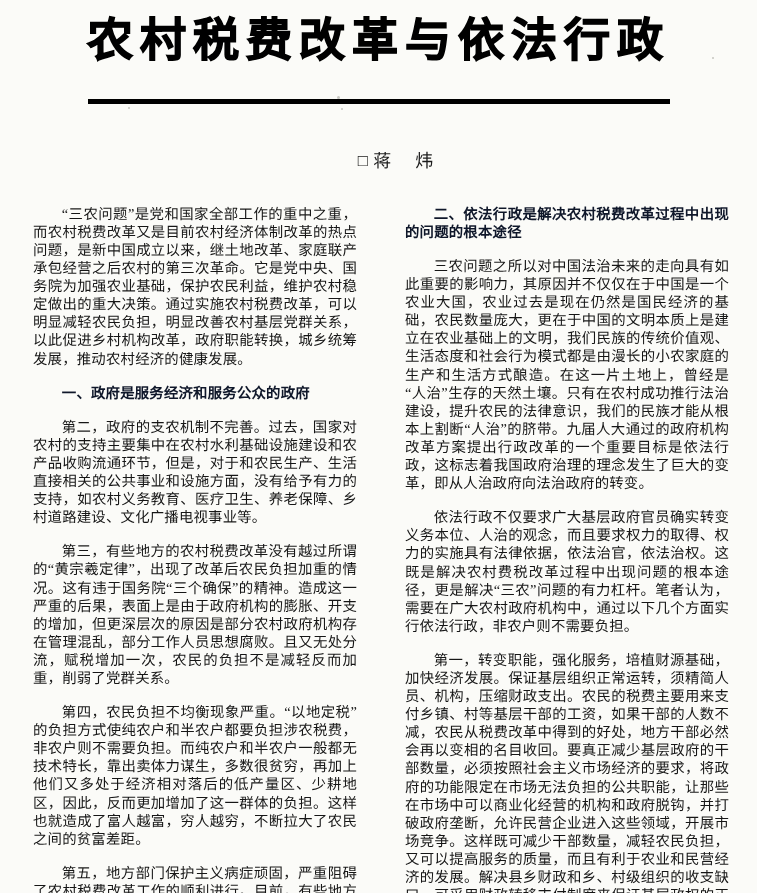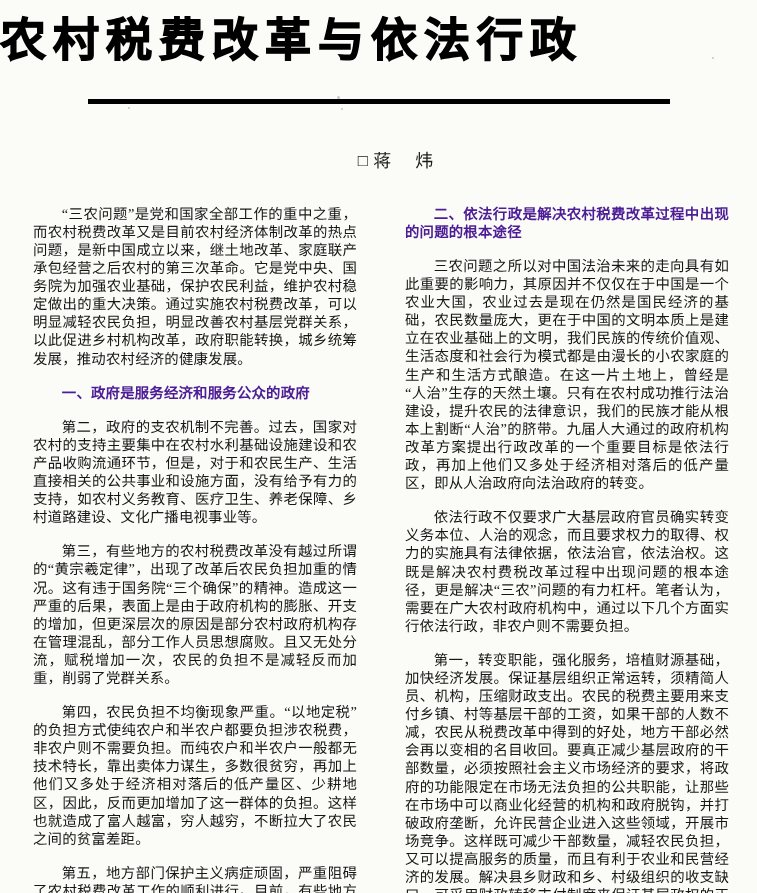--- a/index.html
+++ b/index.html
@@ -13,20 +13,21 @@
     height: 893px;
     margin: 0 auto;
     background: #fbfbf8;
     color: #151515;
     font-family: "Liberation Serif", "DejaVu Serif", serif;
     overflow: hidden;
     box-sizing: border-box;
   }
   .article-title {
     margin-top: 14px;
+    text-align: center;
     font-size: 46px;
     line-height: 54px;
     font-weight: 900;
     letter-spacing: 7px;
     color: #000;
     font-family: "Liberation Serif", "DejaVu Serif", serif;
     -webkit-text-stroke: 1.3px #000;
   }
   .title-rule {
     width: 582px;
@@ -66,21 +67,21 @@
   .col p {
     margin: 16px;
     text-indent: 2em;
   }
   .col p.no-indent {
     text-indent: 0;
   }
   .col p.heading {
     font-family: "Liberation Sans", "DejaVu Sans", sans-serif;
     font-weight: bold;
-    color: #4c1d95;
+    color: #0f172a;
   }
   
   .speck {
     position: absolute;
     background: #9a9a94;
     border-radius: 50%;
     opacity: 0.55;
   }
   .speck.s1 { left: 337px; top: 96px;  width: 3px; height: 3px; }
   .speck.s2 { left: 341px; top: 108px; width: 2px; height: 2px; }
@@ -111,21 +112,21 @@
       <p>“三农问题”是党和国家全部工作的重中之重，而农村税费改革又是目前农村经济体制改革的热点问题，是新中国成立以来，继土地改革、家庭联产承包经营之后农村的第三次革命。它是党中央、国务院为加强农业基础，保护农民利益，维护农村稳定做出的重大决策。通过实施农村税费改革，可以明显减轻农民负担，明显改善农村基层党群关系，以此促进乡村机构改革，政府职能转换，城乡统筹发展，推动农村经济的健康发展。</p>
       <p class="heading">一、政府是服务经济和服务公众的政府</p>
       <p>第二，政府的支农机制不完善。过去，国家对农村的支持主要集中在农村水利基础设施建设和农产品收购流通环节，但是，对于和农民生产、生活直接相关的公共事业和设施方面，没有给予有力的支持，如农村义务教育、医疗卫生、养老保障、乡村道路建设、文化广播电视事业等。</p>
       <p>第三，有些地方的农村税费改革没有越过所谓的“黄宗羲定律”，出现了改革后农民负担加重的情况。这有违于国务院“三个确保”的精神。造成这一严重的后果，表面上是由于政府机构的膨胀、开支的增加，但更深层次的原因是部分农村政府机构存在管理混乱，部分工作人员思想腐败。且又无处分流，赋税增加一次，农民的负担不是减轻反而加重，削弱了党群关系。</p>
       <p>第四，农民负担不均衡现象严重。“以地定税”的负担方式使纯农户和半农户都要负担涉农税费，非农户则不需要负担。而纯农户和半农户一般都无技术特长，靠出卖体力谋生，多数很贫穷，再加上他们又多处于经济相对落后的低产量区、少耕地区，因此，反而更加增加了这一群体的负担。这样也就造成了富人越富，穷人越穷，不断拉大了农民之间的贫富差距。</p>
       <p>第五，地方部门保护主义病症顽固，严重阻碍了农村税费改革工作的顺利进行。目前，有些地方政府官员为了本地区和本部门的短期利益而不顾国家的长远利益和大政方针，有法不依，执法不严，没有彻底的贯彻和执行国家进行税费改革工作的方针政策。他们以“贵者”、“尊者”自居，以“上有政策，下有对策”为工作原则，税费征收的高低自己说了算。因此，他们由原来的公然直接的收费转向隐蔽的、间接的收费，使得压制许久的乱收费、</p>
     </div>
 
     <div class="col">
       <p class="heading">二、依法行政是解决农村税费改革过程中出现的问题的根本途径</p>
-      <p>三农问题之所以对中国法治未来的走向具有如此重要的影响力，其原因并不仅仅在于中国是一个农业大国，农业过去是现在仍然是国民经济的基础，农民数量庞大，更在于中国的文明本质上是建立在农业基础上的文明，我们民族的传统价值观、生活态度和社会行为模式都是由漫长的小农家庭的生产和生活方式酿造。在这一片土地上，曾经是“人治”生存的天然土壤。只有在农村成功推行法治建设，提升农民的法律意识，我们的民族才能从根本上割断“人治”的脐带。九届人大通过的政府机构改革方案提出行政改革的一个重要目标是依法行政，再加上他们又多处于经济相对落后的低产量区，即从人治政府向法治政府的转变。</p>
+      <p>三农问题之所以对中国法治未来的走向具有如此重要的影响力，其原因并不仅仅在于中国是一个农业大国，农业过去是现在仍然是国民经济的基础，农民数量庞大，更在于中国的文明本质上是建立在农业基础上的文明，我们民族的传统价值观、生活态度和社会行为模式都是由漫长的小农家庭的生产和生活方式酿造。在这一片土地上，曾经是“人治”生存的天然土壤。只有在农村成功推行法治建设，提升农民的法律意识，我们的民族才能从根本上割断“人治”的脐带。九届人大通过的政府机构改革方案提出行政改革的一个重要目标是依法行政，这标志着我国政府治理的理念发生了巨大的变革，即从人治政府向法治政府的转变。</p>
       <p>依法行政不仅要求广大基层政府官员确实转变义务本位、人治的观念，而且要求权力的取得、权力的实施具有法律依据，依法治官，依法治权。这既是解决农村费税改革过程中出现问题的根本途径，更是解决“三农”问题的有力杠杆。笔者认为，需要在广大农村政府机构中，通过以下几个方面实行依法行政，非农户则不需要负担。</p>
       <p>第一，转变职能，强化服务，培植财源基础，加快经济发展。保证基层组织正常运转，须精简人员、机构，压缩财政支出。农民的税费主要用来支付乡镇、村等基层干部的工资，如果干部的人数不减，农民从税费改革中得到的好处，地方干部必然会再以变相的名目收回。要真正减少基层政府的干部数量，必须按照社会主义市场经济的要求，将政府的功能限定在市场无法负担的公共职能，让那些在市场中可以商业化经营的机构和政府脱钩，并打破政府垄断，允许民营企业进入这些领域，开展市场竞争。这样既可减少干部数量，减轻农民负担，又可以提高服务的质量，而且有利于农业和民营经济的发展。解决县乡财政和乡、村级组织的收支缺口，可采用财政转移支付制度来保证基层政权的正常运转。在新的形势下，政府是服务经济和服务公众的政府，它的职能是“只建灯塔，不造渔船”。因此，要把从过去直接抓生产经营转到落实政策，文明执法，提供公共服务上来，强化为“三农”服务的功能。</p>
 
     </div>
 
   </div>
 
 </div>
 
 </body></html>

